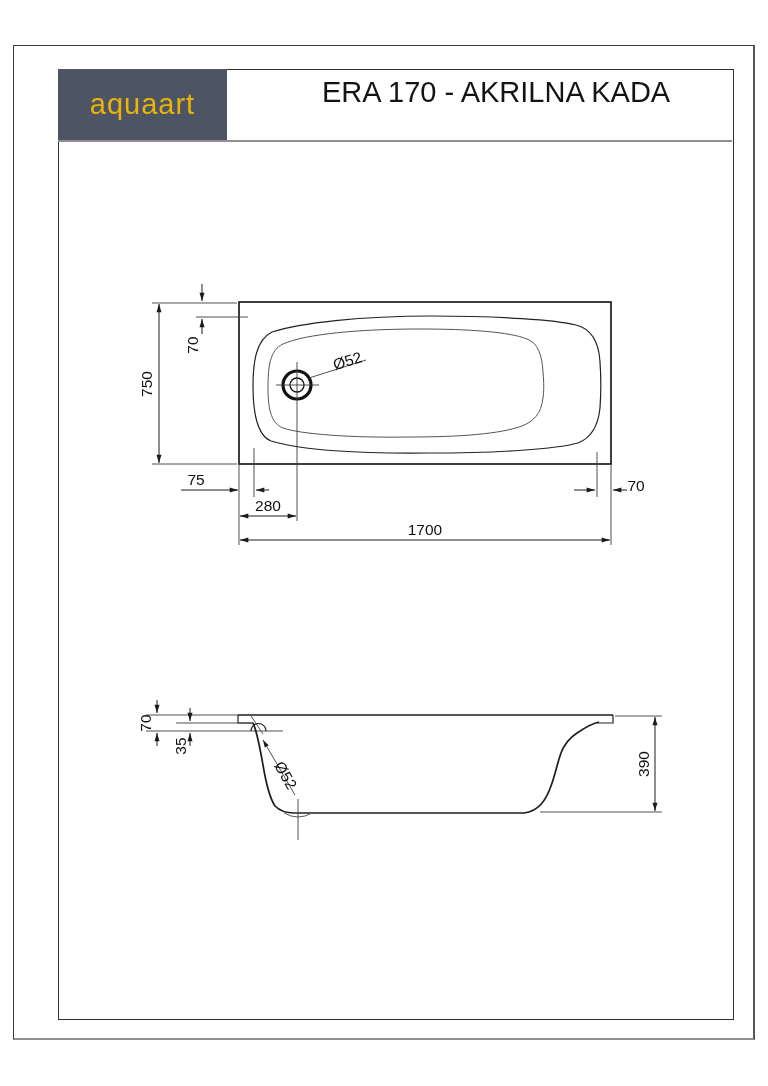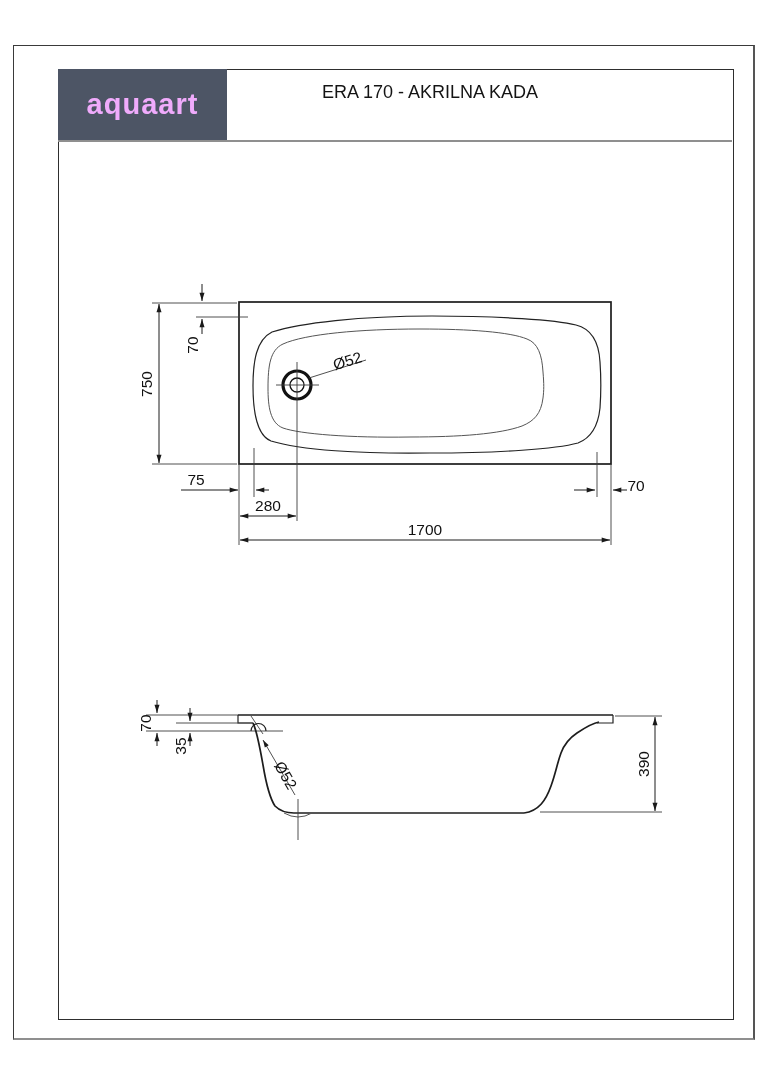--- a/index.html
+++ b/index.html
@@ -3,22 +3,22 @@
 <meta charset="utf-8">
 <style>
   html,body{margin:0;padding:0;background:#ffffff;}
   .sheet{position:relative;width:768px;height:1086px;background:#ffffff;overflow:hidden;
          font-family:"Liberation Sans",sans-serif;}
   .outer-border{position:absolute;left:13px;top:45px;width:739px;height:992px;
                 border:1px solid #3a3a3a;border-bottom:2px solid #8f8f8f;border-right:2px solid #555;}
   .frame{position:absolute;left:58px;top:69px;width:674px;height:949px;border:1px solid #2e2e2e;}
   .logo-box{position:absolute;left:58px;top:69px;width:169px;height:71px;background:#4d5565;
             display:flex;align-items:center;justify-content:center;}
-  .logo-box span{color:#f0abfc;font-size:29px;letter-spacing:1px;font-weight:700;}
-  .title-block{position:absolute;left:322px;top:79px;color:#141414;font-size:18px;line-height:27px;white-space:nowrap;}
+  .logo-box span{color:#eab308;font-size:29px;letter-spacing:1px;font-weight:400;}
+  .title-block{position:absolute;left:322px;top:79px;color:#141414;font-size:29px;line-height:27px;white-space:nowrap;}
   .header-rule{position:absolute;left:58px;top:140px;width:674px;border-top:2px solid #8f8f8f;}
   svg.draw{position:absolute;left:0;top:0;}
   svg.draw text{font-family:"Liberation Sans",sans-serif;font-size:15.5px;fill:#111;}
   svg.draw .thick{stroke:#1d1d1d;stroke-width:1.7;fill:none;}
   svg.draw .mid{stroke:#222;stroke-width:1.2;fill:none;}
   svg.draw .thin{stroke:#555;stroke-width:1;fill:none;}
   svg.draw .ext{stroke:#3c3c3c;stroke-width:0.9;fill:none;}
   svg.draw .dim{stroke:#1d1d1d;stroke-width:1;fill:none;}
 </style>
 </head>

